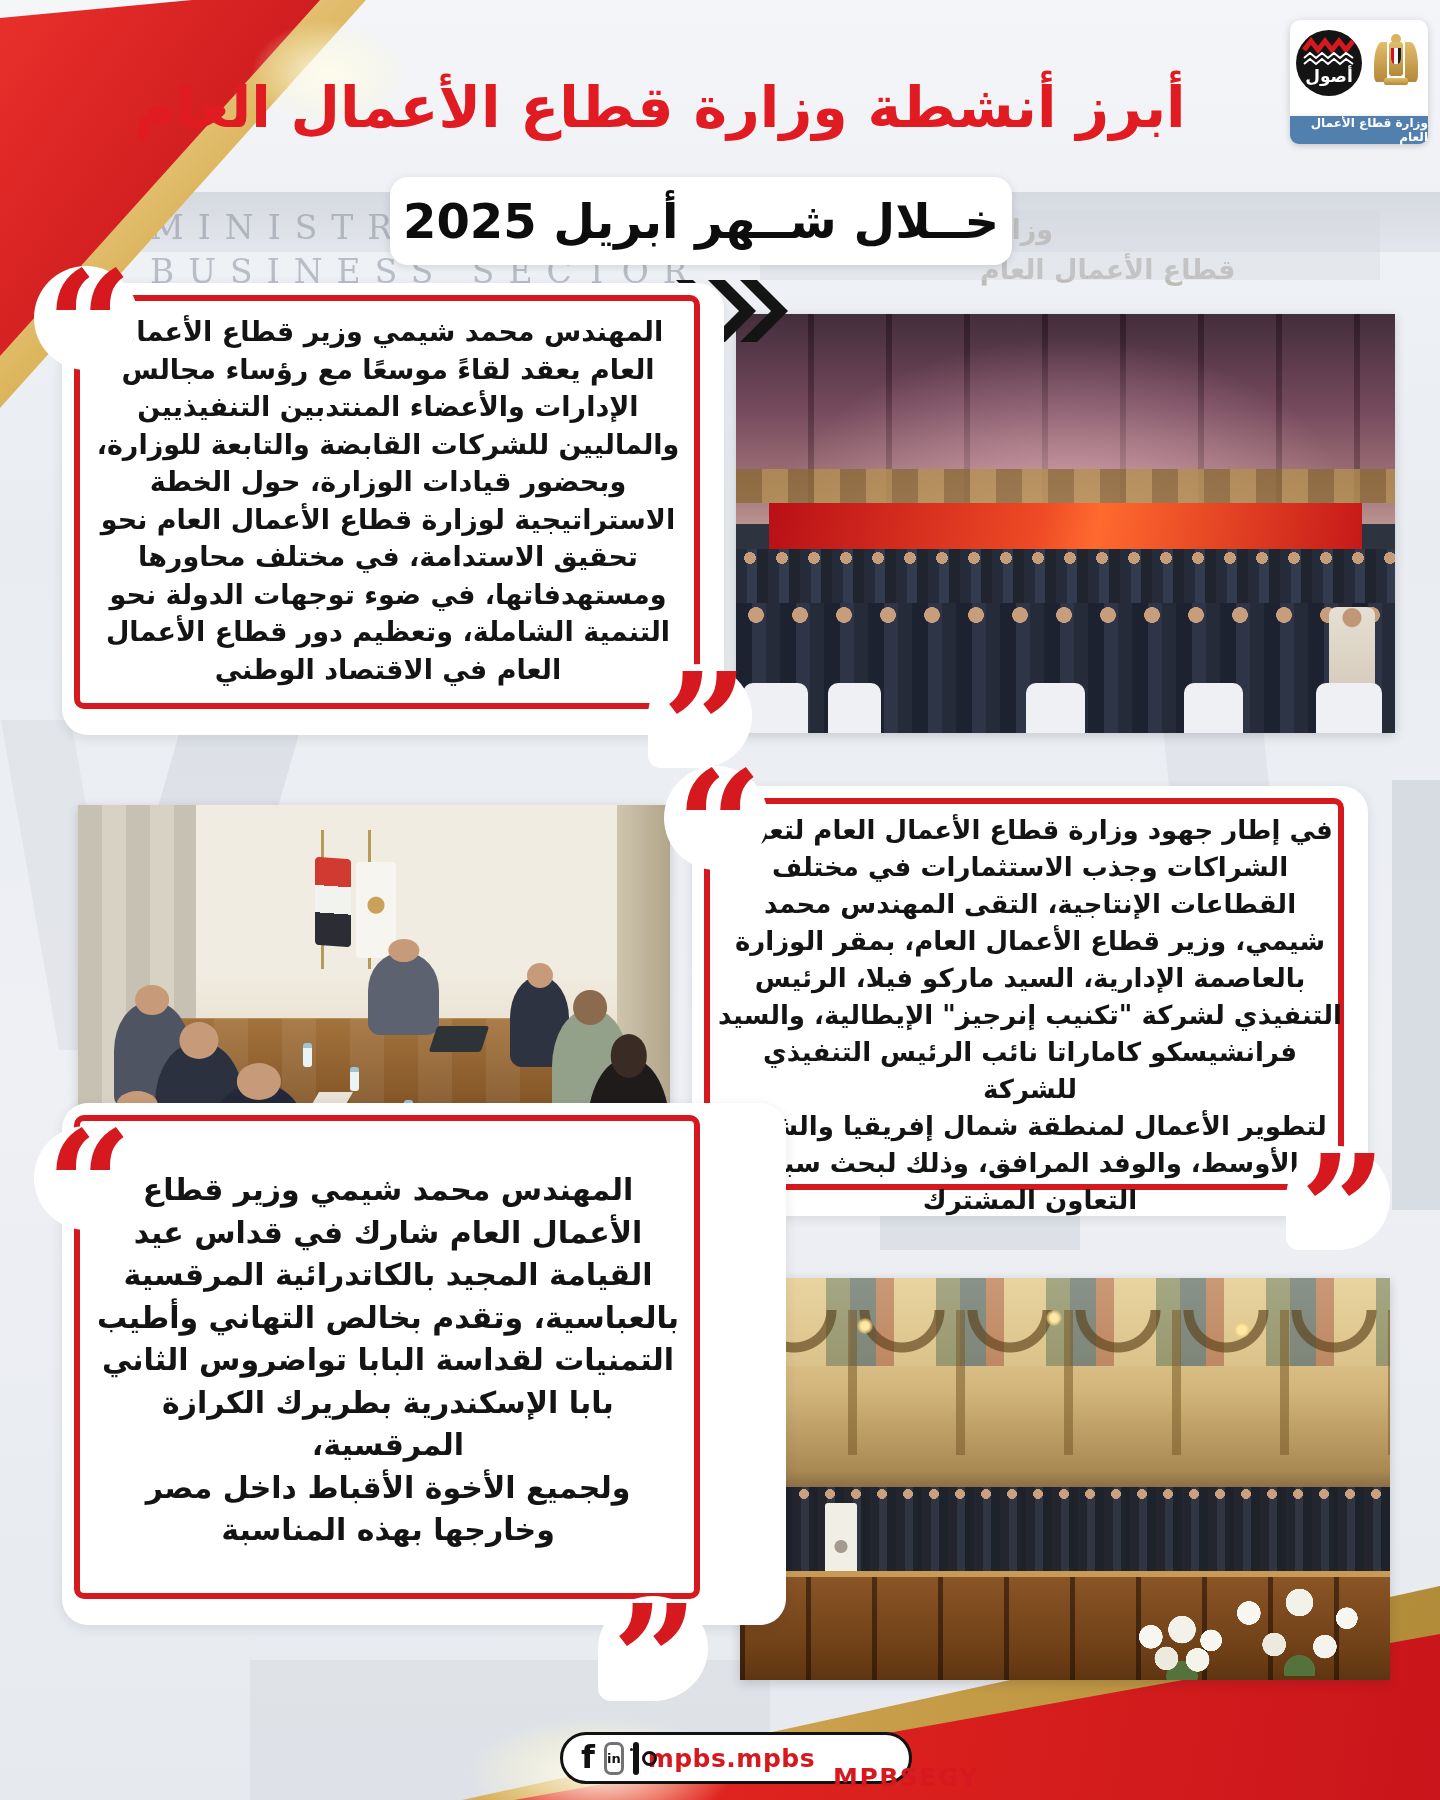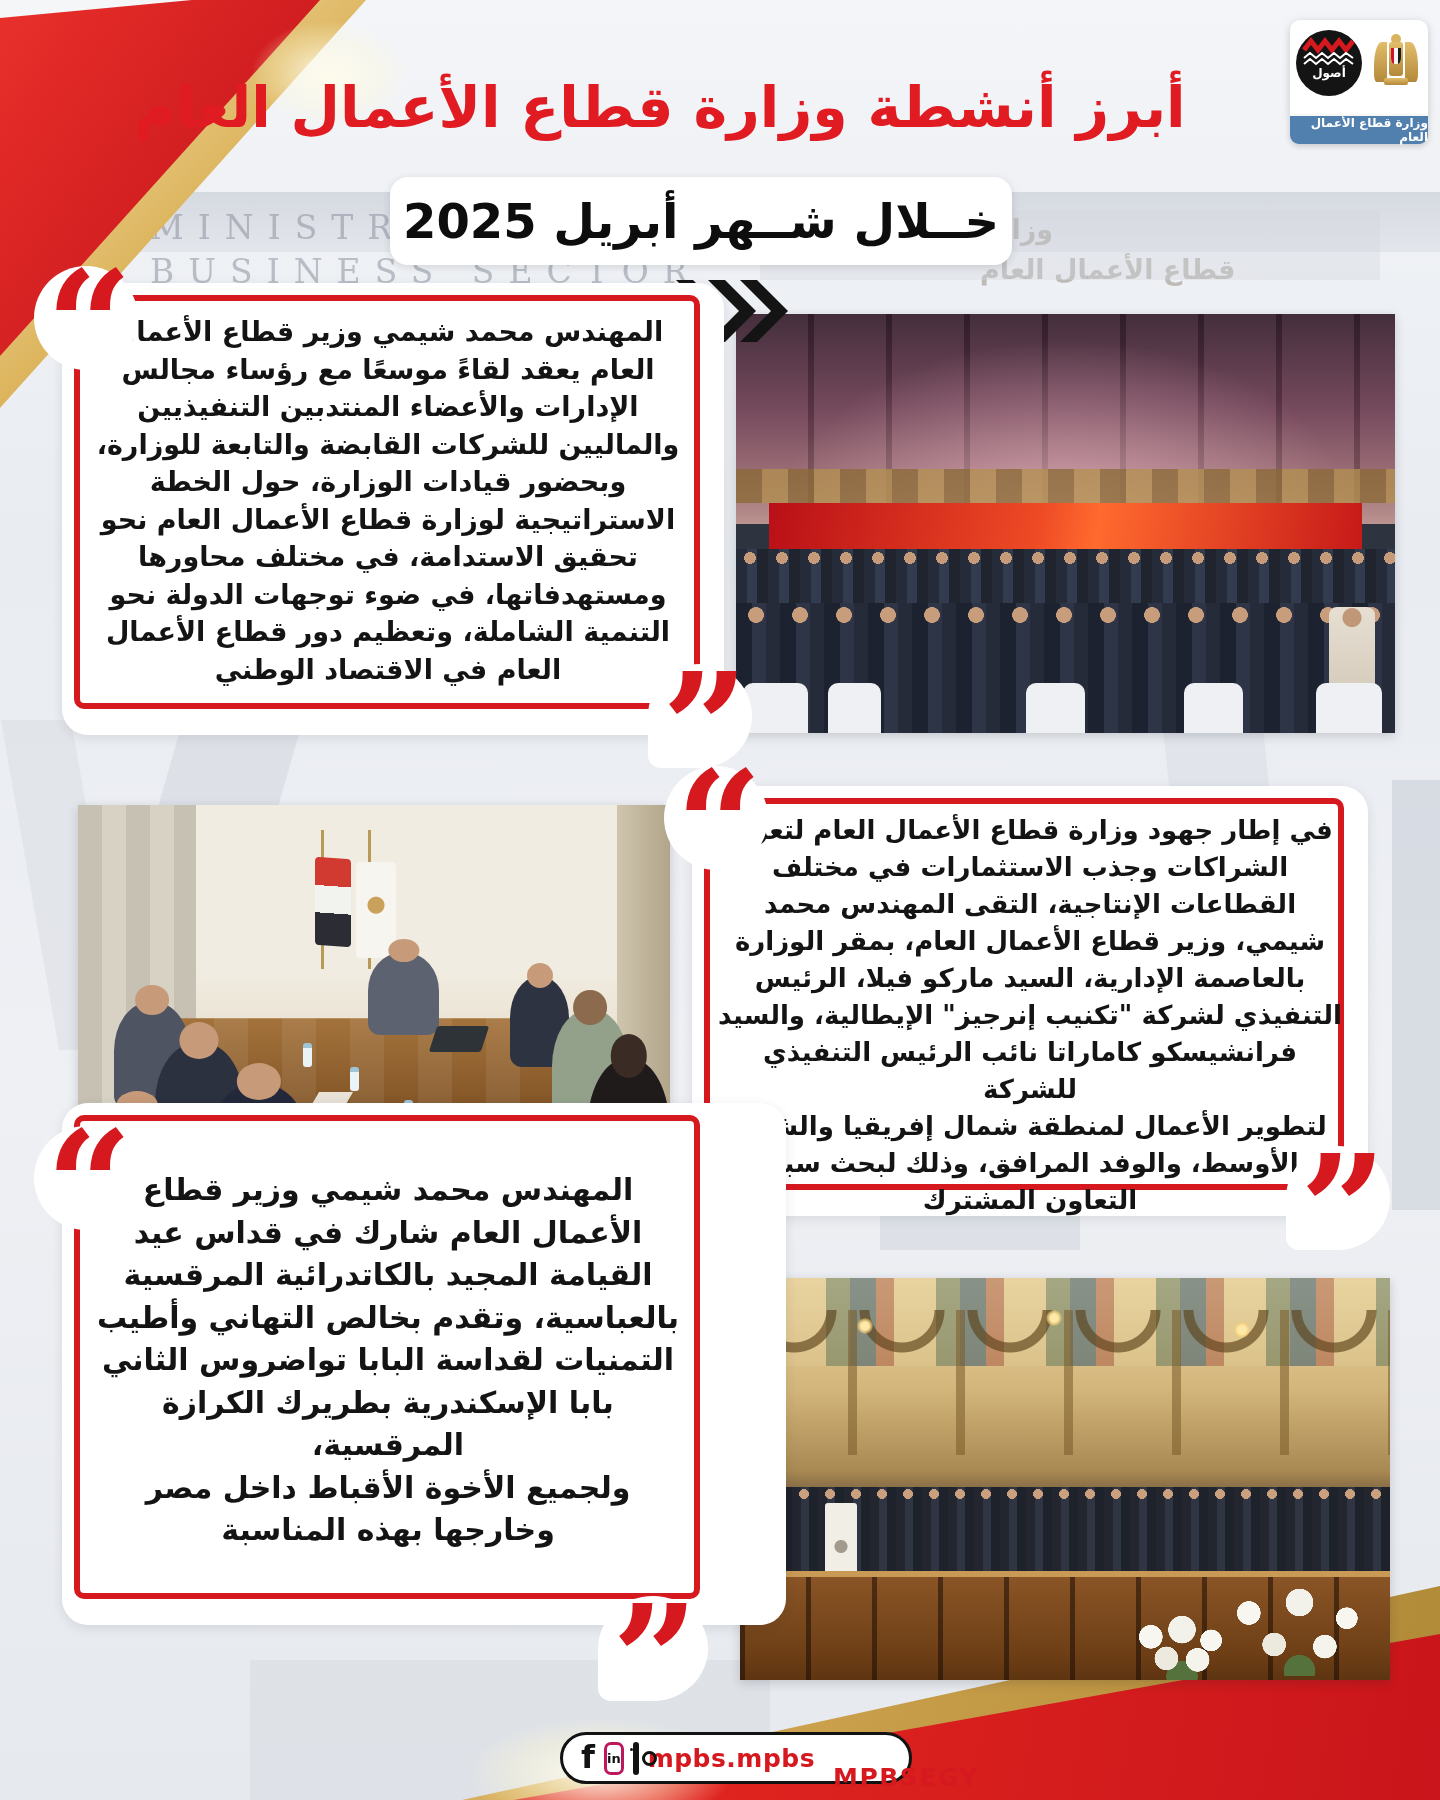--- a/index.html
+++ b/index.html
@@ -148,21 +148,21 @@
     radial-gradient(circle 14px at 50% 30%,#f2f1ea 97%,transparent),
     radial-gradient(circle 11px at 78% 45%,#f7f6f0 97%,transparent),
     radial-gradient(circle 12px at 35% 70%,#eceade 97%,transparent),
     radial-gradient(circle 12px at 65% 72%,#f4f3ec 97%,transparent),
     radial-gradient(circle 16px at 50% 95%,#55713c 97%,transparent);}
 
   
   .social-pill{left:560px;top:1732px;width:352px;height:52px;background:#fff;border:3px solid #121212;
     border-radius:29px;display:flex;align-items:center;gap:9px;padding:0 18px;box-sizing:border-box;}
   .fb-f{font-size:32px;font-weight:bold;color:#121212;line-height:1;margin-top:-3px;}
-  .li-box{width:27px;height:27px;border:3px solid #be185d;border-radius:7px;display:flex;align-items:center;justify-content:center;
+  .li-box{width:27px;height:27px;border:3px solid #737373;border-radius:7px;display:flex;align-items:center;justify-content:center;
     font-size:13px;font-weight:bold;color:#121212;}
   .ig-box{width:27px;height:27px;border:3px solid #121212;border-radius:9px;position:relative;}
   .ig-lens{position:absolute;left:6px;top:6px;width:9px;height:9px;border:3px solid #121212;border-radius:50%;}
   .ig-dot{position:absolute;right:3px;top:3px;width:3px;height:3px;border-radius:50%;background:#121212;}
   .handle{color:#d6181f;font-size:25px;font-weight:bold;letter-spacing:.5px;}
 </style>
 </head>
 <body>
 
 <div class="abs bg-band"></div>
@@ -187,21 +187,21 @@
 <div class="abs ribbon-bot-red"></div>
 <div class="abs ribbon-bot-glint"></div>
 
 <div class="abs logo-card"></div>
 <div class="abs logo-circle">
   <svg width="66" height="66" viewBox="0 0 66 66">
     <polyline points="8,20 15,11 22,20 29,11 36,20 43,11 50,20 57,11" fill="none" stroke="#d6181f" stroke-width="5"></polyline>
     <polyline points="8,28 14,23 20,28 26,23 32,28 38,23 44,28 50,23 57,28" fill="none" stroke="#ffffff" stroke-width="2"></polyline>
     <polyline points="8,34 14,29 20,34 26,29 32,34 38,29 44,34 50,29 57,34" fill="none" stroke="#ffffff" stroke-width="2"></polyline>
   </svg>
-  <div style="position:absolute;left:0;top:36px;width:66px;text-align:center;color:#fff;font-size:12px;font-weight:bold;">أصول</div>
+  <div style="position:absolute;left:0;top:36px;width:66px;text-align:center;color:#fff;font-size:17px;font-weight:bold;">أصول</div>
 </div>
 <div class="abs" style="left:1372px;top:34px;width:48px;height:60px;">
   <div class="abs eagle-wing" style="left:2px;top:8px;width:13px;height:40px;border-radius:60% 0 0 20%;"></div>
   <div class="abs eagle-wing" style="right:2px;top:8px;width:13px;height:40px;border-radius:0 60% 20% 0;"></div>
   <div class="abs" style="left:19px;top:0;width:10px;height:10px;border-radius:50%;background:#d9b45f;"></div>
   <div class="abs eagle-wing" style="left:17px;top:8px;width:14px;height:34px;border-radius:3px;"></div>
   <div class="abs eagle-shield" style="left:19px;top:14px;width:10px;height:16px;border-radius:0 0 40% 40%;"></div>
   <div class="abs eagle-wing" style="left:12px;top:44px;width:24px;height:7px;border-radius:2px;"></div>
 </div>
 <div class="abs logo-banner">وزارة قطاع الأعمال العام</div>

